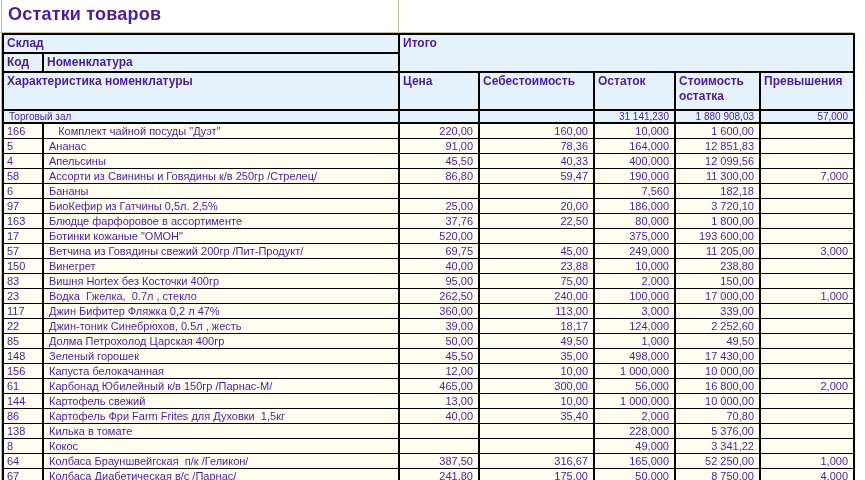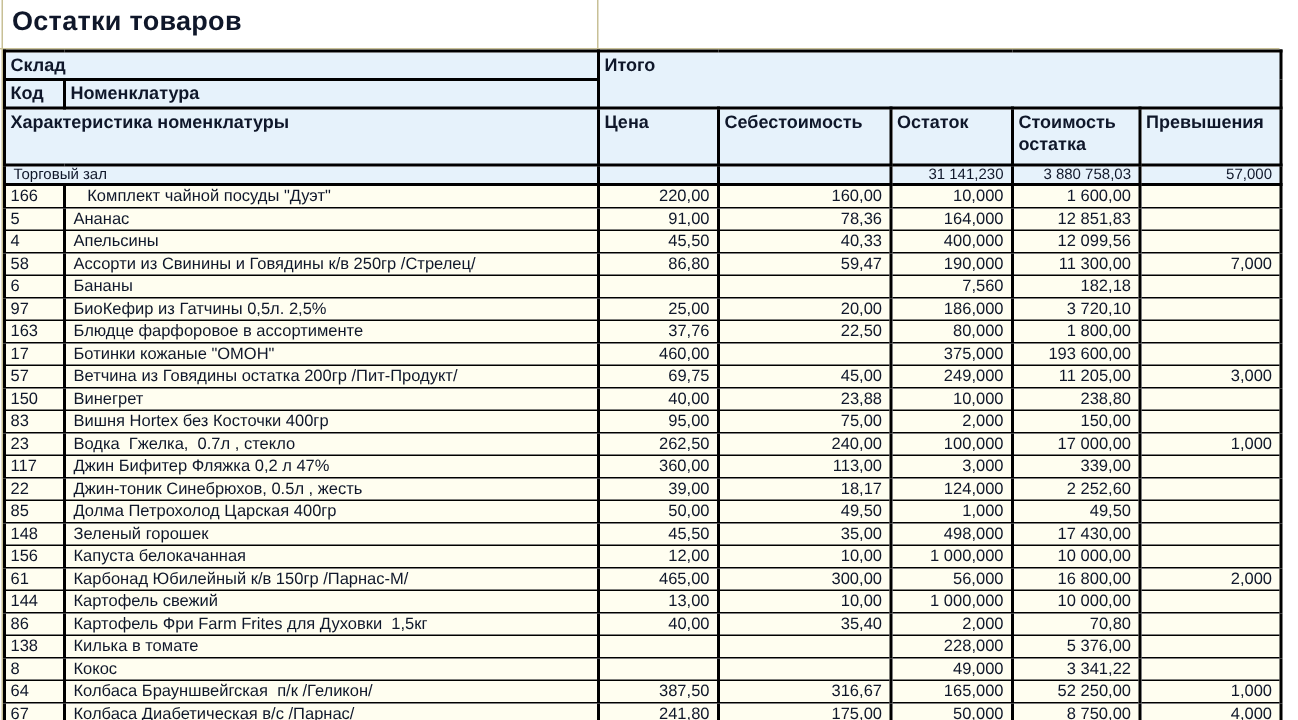--- a/index.html
+++ b/index.html
@@ -1,18 +1,18 @@
 <!DOCTYPE html>
 <html><head>
 <meta charset="utf-8">
 <style>
   html,body { margin:0; padding:0; }
   .screen {
     position:relative; width:865px; height:480px; background:#ffffff;
-    font-family:"Liberation Sans", sans-serif; overflow:hidden; color:#0f172a;
+    font-family:"Liberation Sans", sans-serif; overflow:hidden; color:#4c1d95;
   }
   .title {
     position:absolute; left:8px; top:4px;
     font-size:18px; font-weight:bold; letter-spacing:0.2px;
   }
   .tan-vline { position:absolute; width:1px; background:var(--grid,#c8c096); }
   .tan-hline { position:absolute; height:1px; background:var(--grid,#c8c096); }
   table.report {
     position:absolute; left:2px; top:33px;
     border-collapse:collapse; table-layout:fixed;
@@ -75,21 +75,21 @@
         <td class="hdr">Себестоимость</td>
         <td class="hdr">Остаток</td>
         <td class="hdr">Стоимость остатка</td>
         <td class="hdr">Превышения</td>
       </tr>
       <tr class="grp">
         <td class="name" colspan="2">Торговый зал</td>
         <td class="num"></td>
         <td class="num"></td>
         <td class="num">31 141,230</td>
-        <td class="num">3 880 758,03</td>
+        <td class="num">1 880 908,03</td>
         <td class="num">57,000</td>
       </tr>
     </tbody>
     <tbody class="rows">
         <tr>
           <td class="code">166</td>
           <td class="name">   Комплект чайной посуды "Дуэт"</td>
           <td class="num">220,00</td>
           <td class="num">160,00</td>
           <td class="num">10,000</td>
@@ -146,29 +146,29 @@
           <td class="name">Блюдце фарфоровое в ассортименте</td>
           <td class="num">37,76</td>
           <td class="num">22,50</td>
           <td class="num">80,000</td>
           <td class="num">1 800,00</td>
           <td class="num"></td>
         </tr>
         <tr>
           <td class="code">17</td>
           <td class="name">Ботинки кожаные "ОМОН"</td>
-          <td class="num">460,00</td>
+          <td class="num">520,00</td>
           <td class="num"></td>
           <td class="num">375,000</td>
           <td class="num">193 600,00</td>
           <td class="num"></td>
         </tr>
         <tr>
           <td class="code">57</td>
-          <td class="name">Ветчина из Говядины остатка 200гр /Пит-Продукт/</td>
+          <td class="name">Ветчина из Говядины свежий 200гр /Пит-Продукт/</td>
           <td class="num">69,75</td>
           <td class="num">45,00</td>
           <td class="num">249,000</td>
           <td class="num">11 205,00</td>
           <td class="num">3,000</td>
         </tr>
         <tr>
           <td class="code">150</td>
           <td class="name">Винегрет</td>
           <td class="num">40,00</td>

